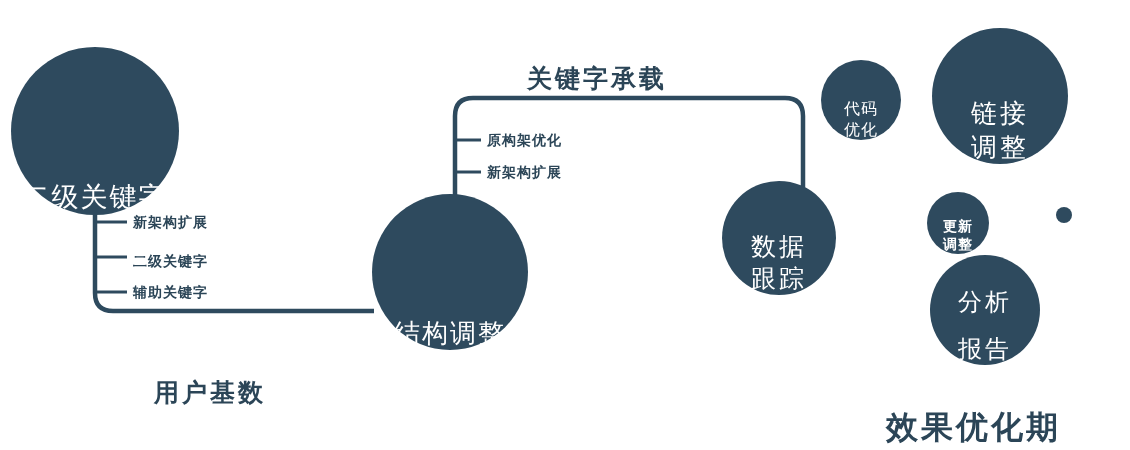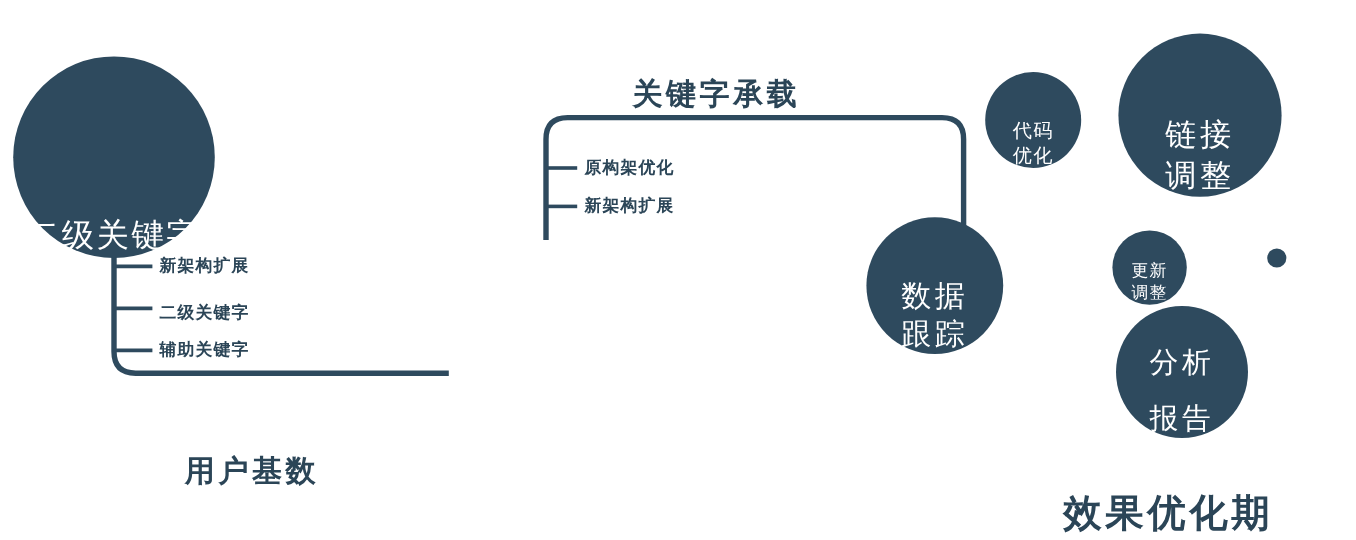--- a/index.html
+++ b/index.html
@@ -35,21 +35,21 @@
     align-items: center;
     justify-content: flex-end;
     text-align: center;
     line-height: 1.28;
   }
   .node-traffic   { left: 11px;   top: 47px;  width: 168px; height: 168px; font-size: 27px; letter-spacing: 2px; }
   .node-structure { left: 372px;  top: 194px; width: 156px; height: 156px; font-size: 26px; letter-spacing: 2px; }
   .node-tracking  { left: 722px;  top: 181px; width: 114px; height: 114px; font-size: 25px; letter-spacing: 3px; }
   .node-code      { left: 821px;  top: 60px;  width: 80px;  height: 80px;  font-size: 16px; letter-spacing: 1px; }
   .node-link      { left: 932px;  top: 28px;  width: 136px; height: 136px; font-size: 26px; letter-spacing: 3px; }
-  .node-update    { left: 927px;  top: 192px; width: 62px;  height: 62px;  font-size: 14px; font-weight: normal; letter-spacing: 1px; }
+  .node-update    { left: 927px;  top: 192px; width: 62px;  height: 62px;  font-size: 14px; font-weight: bold; letter-spacing: 1px; }
   .node-report    { left: 930px;  top: 255px; width: 110px; height: 110px; font-size: 24px; letter-spacing: 3px; gap: 17px; }
   .node-dot       { left: 1056px; top: 207px; width: 16px;  height: 16px; }
 
   
   .edge-label {
     position: absolute;
     z-index: 2;
     color: var(--label, #2b4557);
     font-weight: bold;
     font-size: 25px;
@@ -100,20 +100,23 @@
 
     <path class="main-edge" d="M 455 200 L 455 116 Q 455 98 473 98 L 785 98 Q 803 98 803 116 L 803 188"></path>
     <path class="tick" d="M 455 140 H 481"></path>
     <path class="tick" d="M 455 172 H 481"></path>
   </svg>
 
   <div class="node node-traffic">
     <span>二级关键字</span>
   </div>
 
+  <div class="node node-structure">
+    <span>结构调整</span>
+  </div>
 
   <div class="node node-tracking">
     <span>数据</span>
     <span>跟踪</span>
   </div>
 
   <div class="node node-code">
     <span>代码</span>
     <span>优化</span>
   </div>

